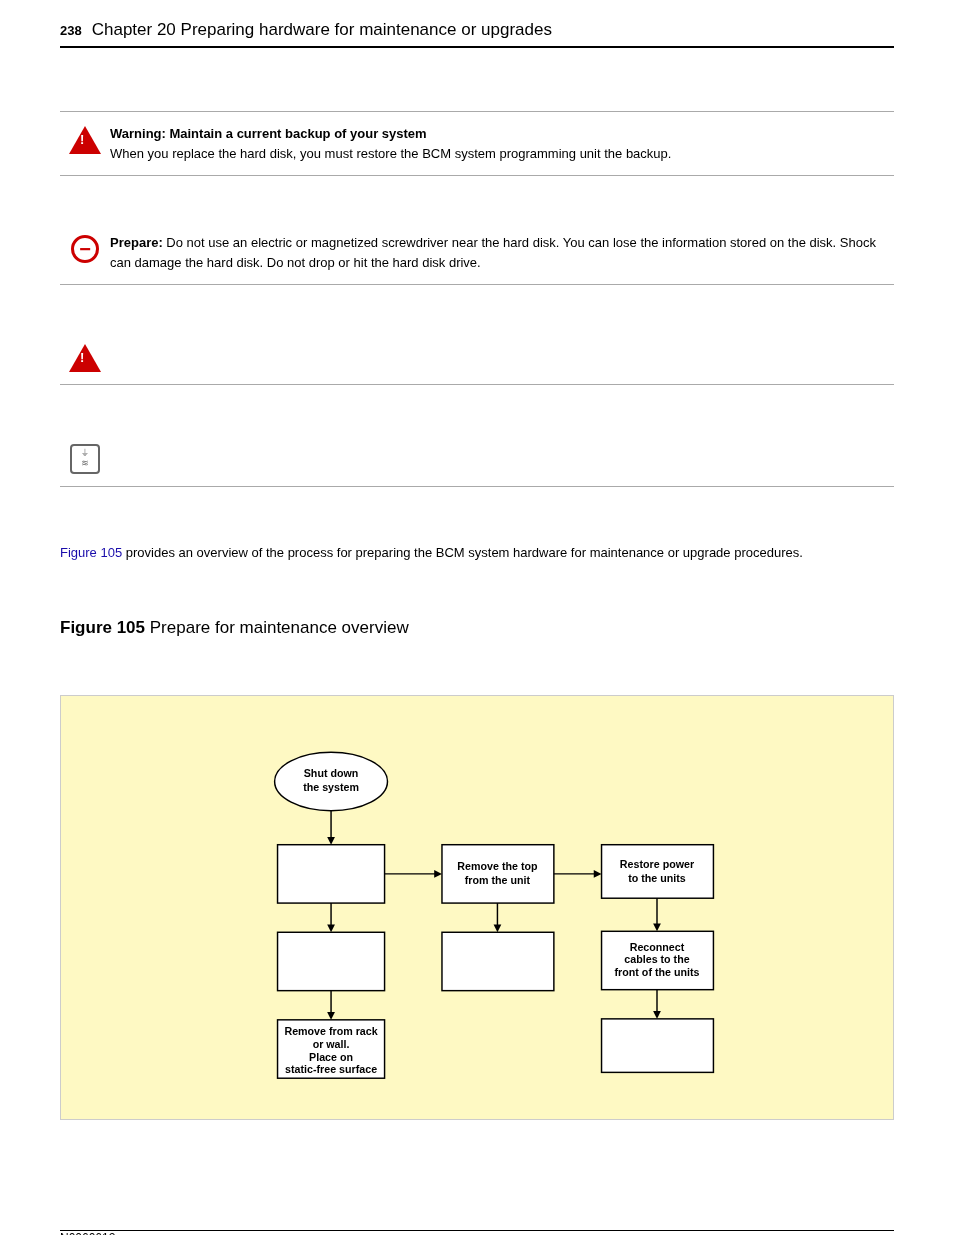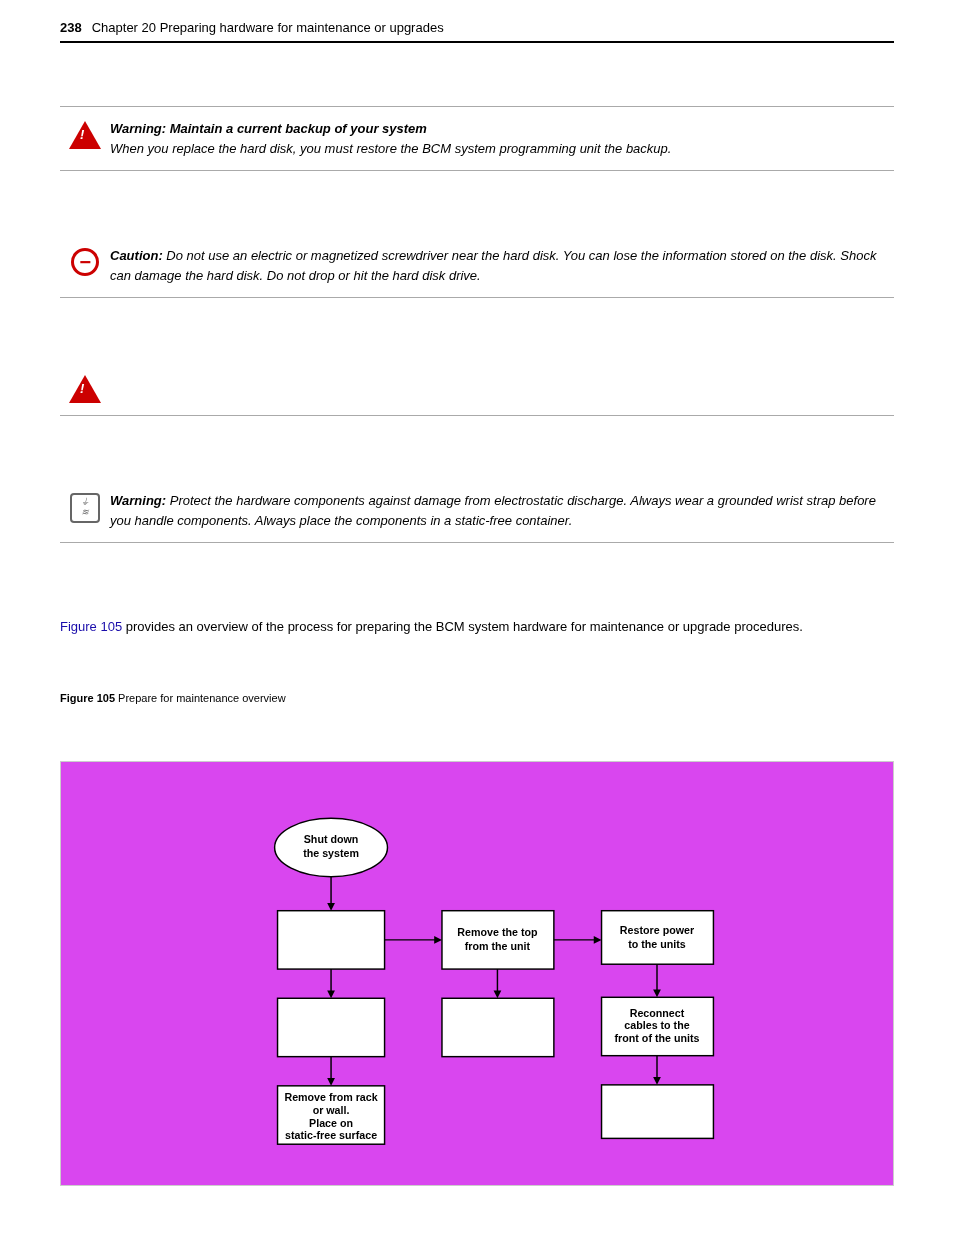--- a/index.html
+++ b/index.html
@@ -29,31 +29,30 @@
       margin-bottom: 18px;
     }
 
     .page-number {
       font-weight: bold;
       font-size: 13px;
       margin-right: 10px;
     }
 
     .page-title-text {
-      font-size: 13px;
+      font-size: 17px;
     }
 
     .warning-block {
       display: flex;
       align-items: flex-start;
       border-top: 1px solid #aaa;
       border-bottom: 1px solid #aaa;
       padding: 12px 0;
-      margin-bottom: 18px;
-      font-style: italic;
+      margin-bottom: 0;
     }
 
     .warning-block + .warning-block {
       border-top: none;
     }
 
     .icon-area {
       width: 50px;
       flex-shrink: 0;
       display: flex;
@@ -132,30 +131,30 @@
       line-height: 1.5;
     }
 
     .figure-link {
       color: #1a0dab;
       text-decoration: none;
     }
 
     .figure-caption {
       margin-bottom: 12px;
-      font-size: 11px;
+      font-size: 17px;
     }
 
     .figure-caption b {
       font-weight: bold;
     }
 
     
     .diagram-container {
-      background: #d946ef;
+      background: #fef9c3;
       border: 1px solid #ccc;
       padding: 30px 40px;
       margin-bottom: 20px;
       min-height: 380px;
       position: relative;
     }
 
     
     .flow-svg {
       width: 100%;
@@ -189,36 +188,33 @@
       <b>Warning: Maintain a current backup of your system</b><br>
       <span>When you replace the hard disk, you must restore the BCM system programming unit the backup.</span>
     </div>
   </div>
 
   <div class="warning-block">
     <div class="icon-area">
       <div class="caution-icon"></div>
     </div>
     <div class="text-area">
-      <b>Caution:</b><span> Do not use an electric or magnetized screwdriver near the hard disk. You can lose the information stored on the disk. Shock can damage the hard disk. Do not drop or hit the hard disk drive.</span>
+      <b>Prepare:</b><span> Do not use an electric or magnetized screwdriver near the hard disk. You can lose the information stored on the disk. Shock can damage the hard disk. Do not drop or hit the hard disk drive.</span>
     </div>
   </div>
 
   <div class="warning-block">
     <div class="icon-area">
       <div class="triangle-icon"></div>
     </div>
   </div>
 
   <div class="warning-block">
     <div class="icon-area">
       <div class="esd-icon">⏚<br>≋</div>
-    </div>
-    <div class="text-area">
-      <b>Warning:</b><span> Protect the hardware components against damage from electrostatic discharge. Always wear a grounded wrist strap before you handle components. Always place the components in a static-free container.</span>
     </div>
   </div>
 
   <p class="overview-text">
     <a class="figure-link">Figure 105</a><span> provides an overview of the process for preparing the BCM system hardware for maintenance or upgrade procedures.</span>
   </p>
 
   <p class="figure-caption">
     <b>Figure 105</b><span>   Prepare for maintenance overview</span>
   </p>

